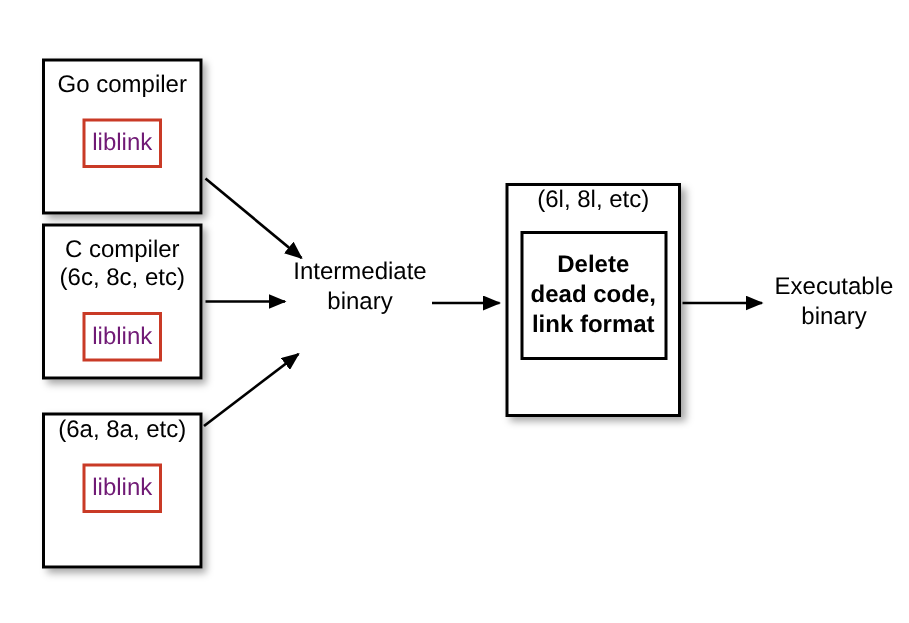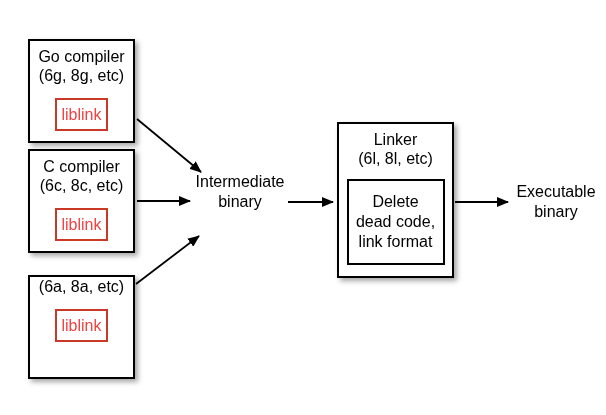--- a/index.html
+++ b/index.html
@@ -23,39 +23,40 @@
   .box-title, .box-subtitle {
     font-size: 16px;
     line-height: 19px;
     white-space: nowrap;
   }
   .box-title { margin-top: 6px; }
   .liblink-box {
     display: inline-block;
     margin-top: 13px;
     border: 2px solid #c93a26;
-    color: #ef4444;
+    color: #701a75;
     font-size: 16px;
     line-height: 19px;
     padding: 5px 4px;
     background: #ffffff;
   }
   #go-box   { left: 28px; top: 39px;  width: 103px; height: 100px; }
   #c-box    { left: 28px; top: 149px; width: 103px; height: 100px; }
   #asm-box  { left: 28px; top: 275px; width: 103px; height: 100px; }
   #linker-box { left: 337px; top: 122px; width: 113px; height: 152px; }
   .linker-inner {
     margin: 11px auto 0;
     width: 94px;
     border: 2px solid #000000;
     font-size: 16px;
     line-height: 20px;
     padding: 11px 0;
     background: #ffffff;
     text-align: center;
+    font-weight: bold;
   }
   .float-label {
     position: absolute;
     font-size: 16px;
     line-height: 20px;
     text-align: center;
     white-space: nowrap;
   }
   #intermediate-label { left: 178px; top: 172px; width: 124px; }
   #executable-label   { left: 503px; top: 182px; width: 106px; }
@@ -79,37 +80,35 @@
     </defs>
     <line x1="137" y1="119" x2="201" y2="172" stroke="#000000" stroke-width="1.8" marker-end="url(#arrowhead)"></line>
     <line x1="137" y1="201" x2="190" y2="201" stroke="#000000" stroke-width="1.8" marker-end="url(#arrowhead)"></line>
     <line x1="136" y1="284" x2="199" y2="236" stroke="#000000" stroke-width="1.8" marker-end="url(#arrowhead)"></line>
     <line x1="288" y1="202" x2="333" y2="202" stroke="#000000" stroke-width="1.8" marker-end="url(#arrowhead)"></line>
     <line x1="455" y1="202" x2="508" y2="202" stroke="#000000" stroke-width="1.8" marker-end="url(#arrowhead)"></line>
   </svg>
 
   <div class="box" id="go-box">
     <div class="box-title">Go compiler</div>
-    <div class="box-subtitle">(6g, 8g, etc)</div>
     <div class="liblink-box">liblink</div>
   </div>
 
   <div class="box" id="c-box">
     <div class="box-title">C compiler</div>
     <div class="box-subtitle">(6c, 8c, etc)</div>
     <div class="liblink-box">liblink</div>
   </div>
 
   <div class="box" id="asm-box">
     <div class="box-subtitle">(6a, 8a, etc)</div>
     <div class="liblink-box">liblink</div>
   </div>
 
   <div class="box" id="linker-box">
-    <div class="box-title">Linker</div>
     <div class="box-subtitle">(6l, 8l, etc)</div>
     <div class="linker-inner">
       <div>Delete</div>
       <div>dead code,</div>
       <div>link format</div>
     </div>
   </div>
 
   <div class="float-label" id="intermediate-label">
     <div>Intermediate</div>

